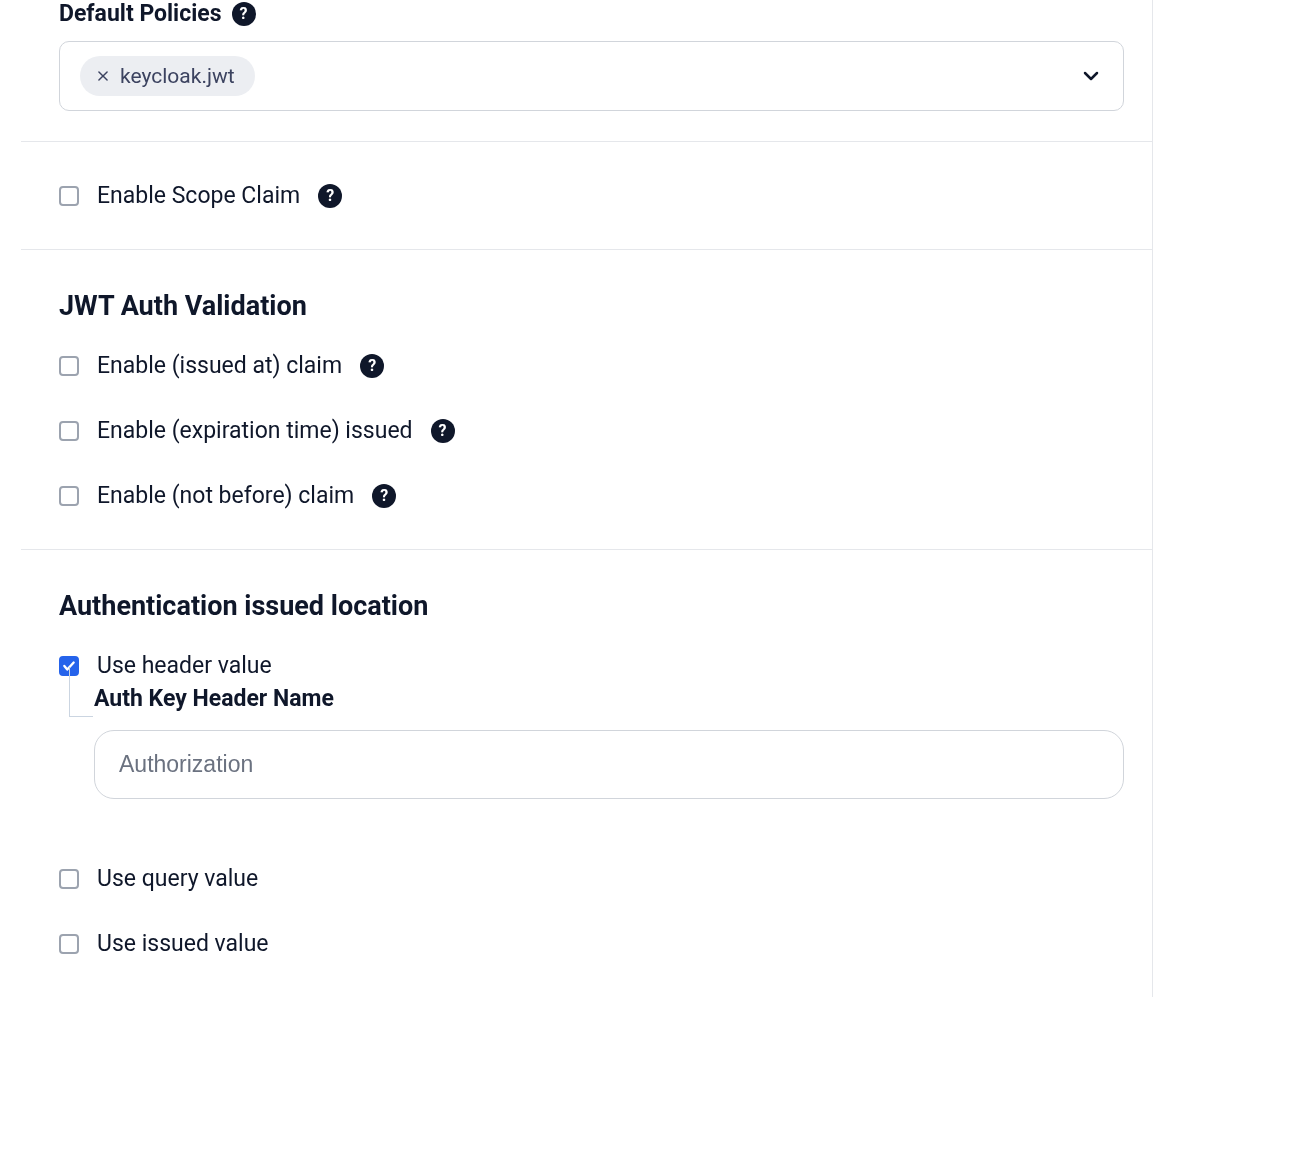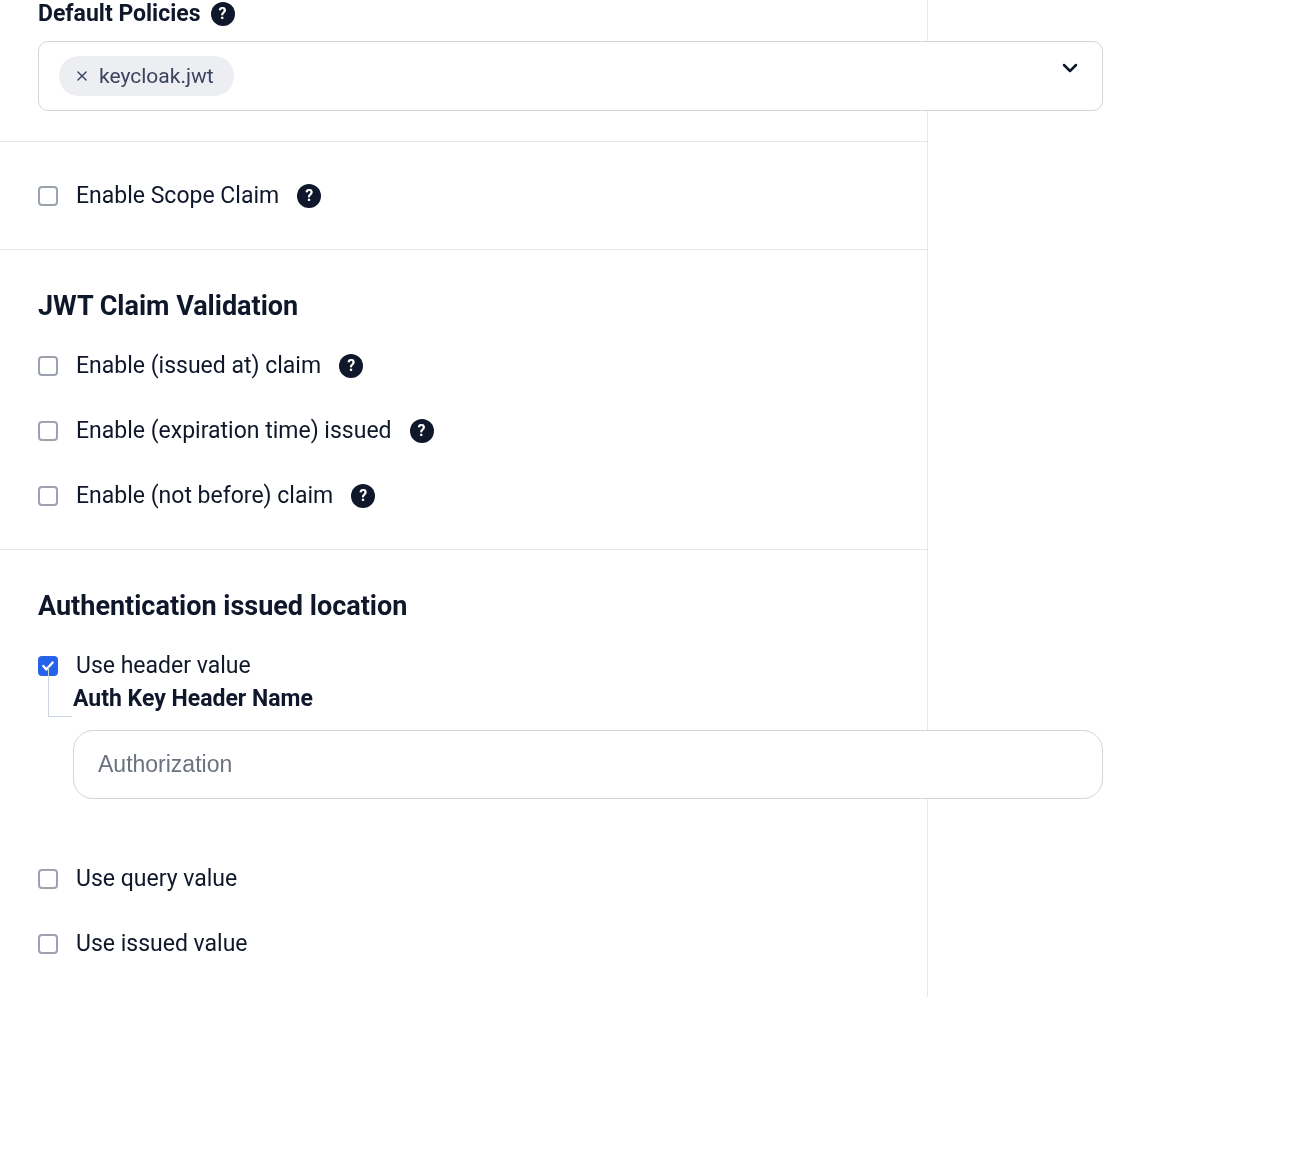--- a/index.html
+++ b/index.html
@@ -8,21 +8,22 @@
       padding: 0;
     }
     body {
       font-family: -apple-system, BlinkMacSystemFont, "Segoe UI", Roboto, Helvetica, Arial, sans-serif;
       color: #0f172a;
       background: #ffffff;
       width: 1296px;
     }
     .container {
       border-right: 1px solid #e5e7eb;
-      width: 928px;
+      width: 1153px;
+      padding-left: 21px;
     }
     .section {
       padding: 0 0 40px 38px;
       border-bottom: 1px solid #e5e7eb;
     }
     .section.first {
       padding-top: 0;
       padding-bottom: 30px;
     }
     .section.mid {
@@ -64,21 +65,21 @@
       font-weight: 700;
       cursor: help;
       flex-shrink: 0;
     }
     .multiselect {
       width: 1065px;
       border: 1px solid #d1d5db;
       border-radius: 10px;
       background: #ffffff;
       display: flex;
-      align-items: flex-start;
+      align-items: center;
       justify-content: space-between;
       padding: 14px 20px;
       cursor: pointer;
       min-height: 70px;
     }
     .multiselect-tags {
       display: flex;
       flex-wrap: wrap;
       gap: 8px;
     }
@@ -212,21 +213,21 @@
 
   <div class="section mid">
     <div class="checkbox-row">
       <span class="checkbox"></span>
       <span class="checkbox-label">Enable Scope Claim</span>
       <span class="help-icon">?</span>
     </div>
   </div>
 
   <div class="section mid">
-    <h2 class="section-title">JWT Claim Validation</h2>
+    <h2 class="section-title">JWT Auth Validation</h2>
     <div class="checkbox-row">
       <span class="checkbox"></span>
       <span class="checkbox-label">Enable (issued at) claim</span>
       <span class="help-icon">?</span>
     </div>
     <div class="checkbox-row">
       <span class="checkbox"></span>
       <span class="checkbox-label">Enable (expiration time) issued</span>
       <span class="help-icon">?</span>
     </div>

